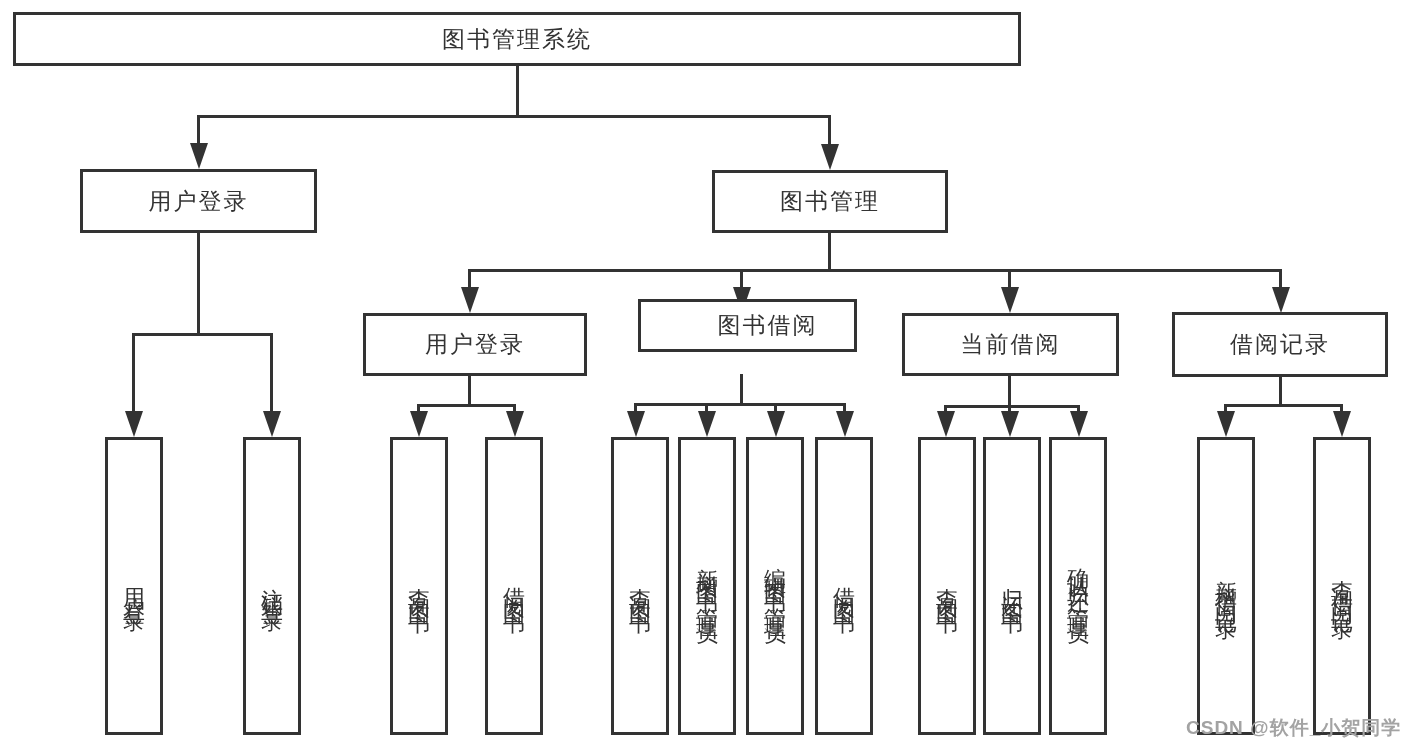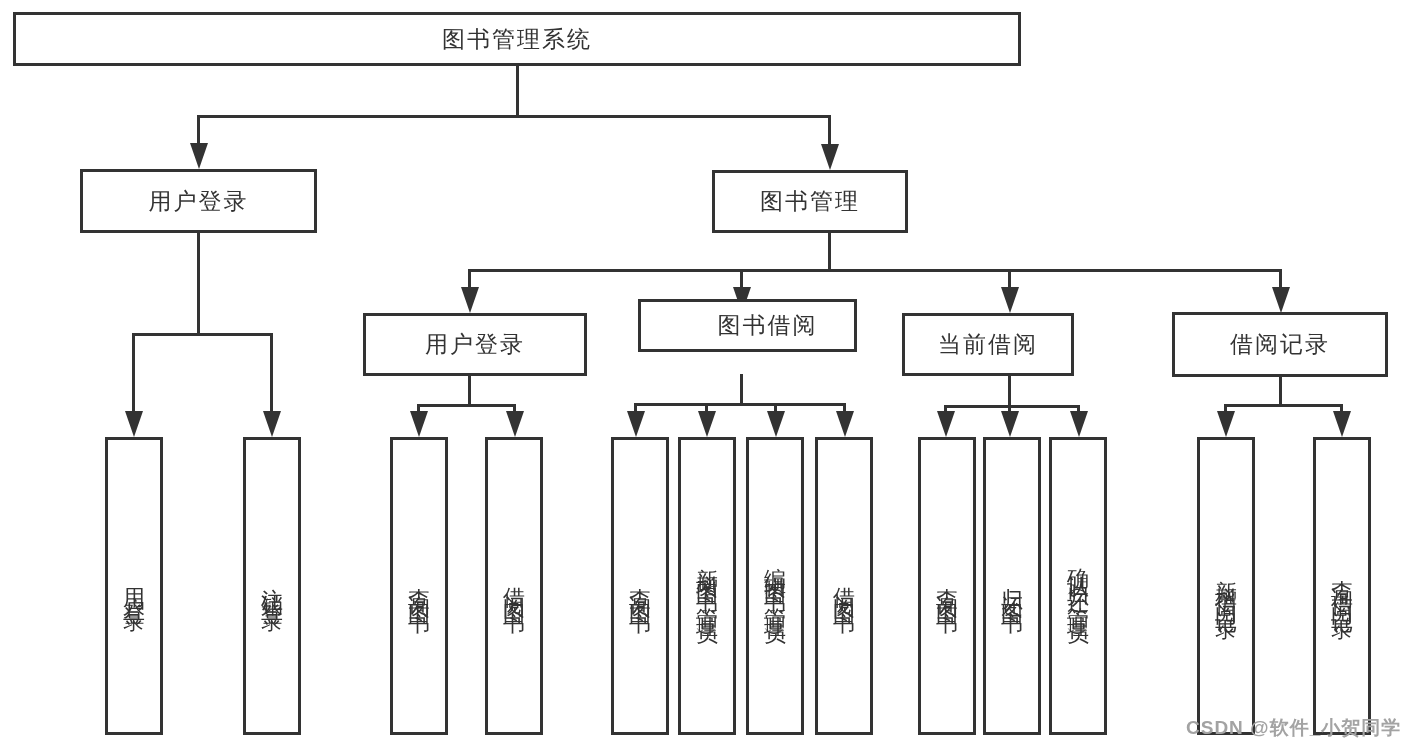--- a/index.html
+++ b/index.html
@@ -137,33 +137,33 @@
   <div class="arrow" style="left:1333px; top:411px;"></div>
 
   <div class="node hnode" style="left:13px; top:12px; width:1008px; height:54px;">
     <span>图书管理系统</span>
   </div>
 
   <div class="node hnode" style="left:80px; top:169px; width:237px; height:64px;">
     <span>用户登录</span>
   </div>
 
-  <div class="node hnode" style="left:712px; top:170px; width:196px; height:63px;">
+  <div class="node hnode" style="left:712px; top:170px; width:236px; height:63px;">
     <span>图书管理</span>
   </div>
 
   <div class="node hnode" style="left:363px; top:313px; width:224px; height:63px;">
     <span>用户登录</span>
   </div>
 
   <div class="node hnode" style="left:638px; top:299px; width:219px; height:53px;padding-left:40px;">
     <span>图书借阅</span>
   </div>
 
-  <div class="node hnode" style="left:902px; top:313px; width:172px; height:63px;">
+  <div class="node hnode" style="left:902px; top:313px; width:217px; height:63px;">
     <span>当前借阅</span>
   </div>
 
   <div class="node hnode" style="left:1172px; top:312px; width:216px; height:65px;">
     <span>借阅记录</span>
   </div>
 
   <div class="node leaf" style="left:105px;">
     <span class="vtext">用户登录</span>
   </div>

